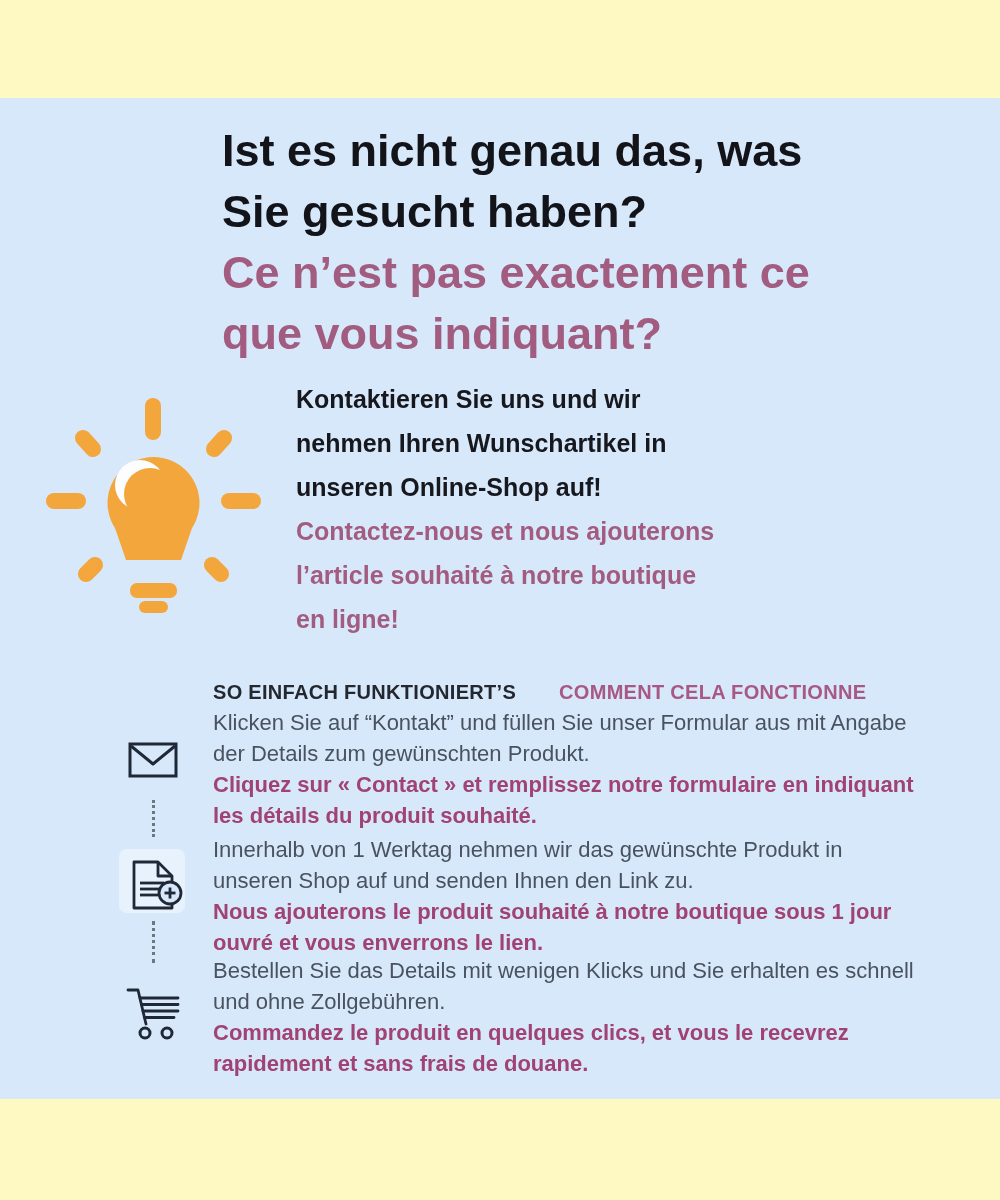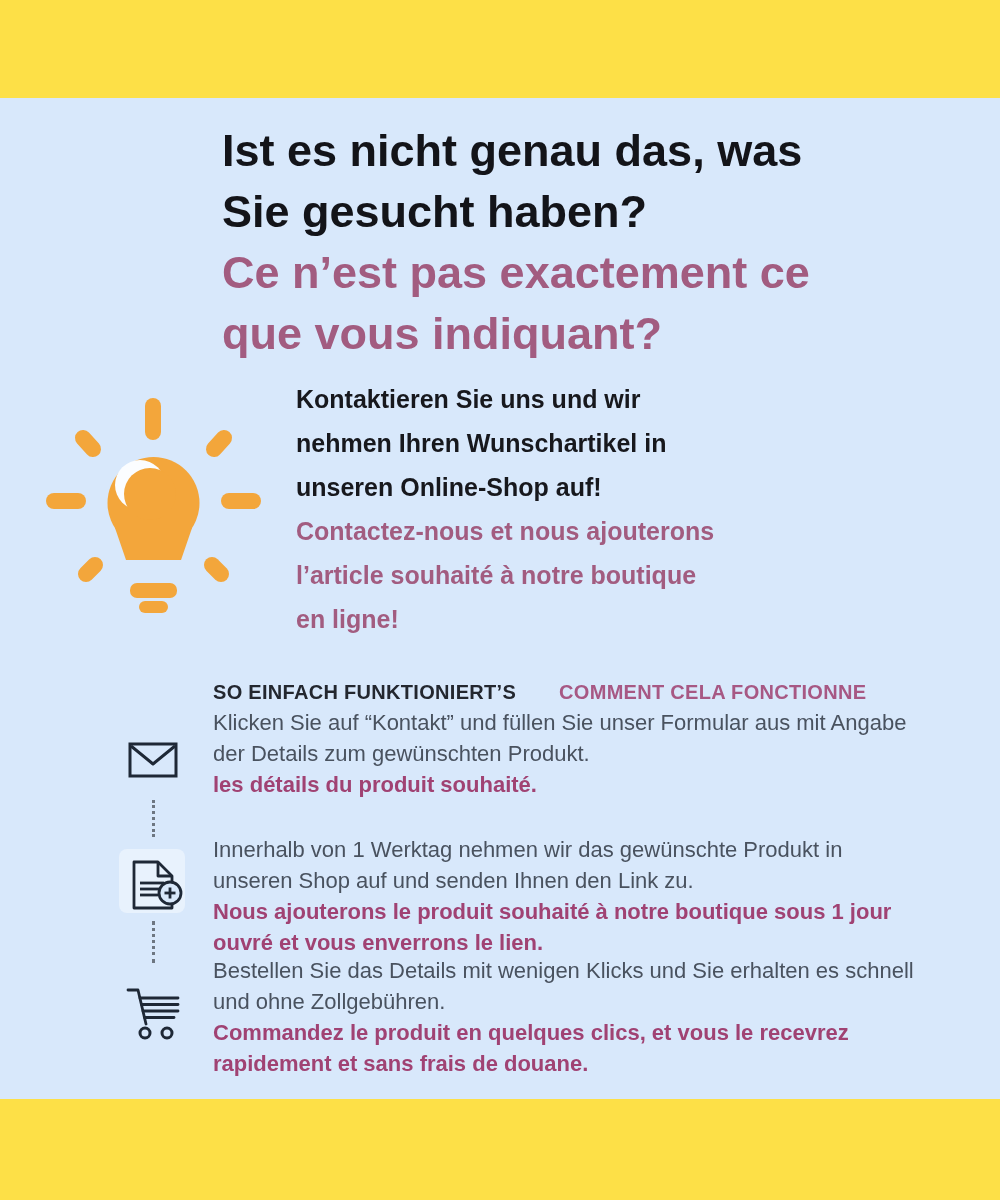--- a/index.html
+++ b/index.html
@@ -1,17 +1,17 @@
 <!DOCTYPE html>
 <html><head>
 <meta charset="utf-8">
 <style>
   html,body{margin:0;padding:0;}
   body{width:1000px;height:1200px;background:#ffffff;font-family:"Liberation Sans","DejaVu Sans",sans-serif;}
-  .canvas{position:relative;width:1000px;height:1200px;background:#fde047;overflow:hidden;}
+  .canvas{position:relative;width:1000px;height:1200px;background:#fef9c3;overflow:hidden;}
   .panel{position:absolute;left:0;top:98px;width:1000px;height:1001px;background:#d8e8fb;}
 
   
   .hero{position:absolute;left:222px;top:120px;width:740px;font-size:45px;font-weight:700;line-height:61px;letter-spacing:0px;white-space:nowrap;}
   .hero .de{color:#131419;}
   .hero .fr{color:#a25c80;}
 
   
   .bulb{position:absolute;left:42px;top:388px;}
 
@@ -119,20 +119,21 @@
       <line x1="22" y1="28" x2="57" y2="28"></line>
       <line x1="23.5" y1="34.5" x2="53" y2="34.5"></line>
     </g>
     <circle cx="24" cy="50" r="5" fill="none" stroke="#1e2836" stroke-width="3"></circle>
     <circle cx="46" cy="50" r="5" fill="none" stroke="#1e2836" stroke-width="3"></circle>
   </svg>
 
   <div class="step step-1">
     <div class="de">Klicken Sie auf “Kontakt” und füllen Sie unser Formular aus mit Angabe</div>
     <div class="de">der Details zum gewünschten Produkt.</div>
+    <div class="fr">Cliquez sur « Contact » et remplissez notre formulaire en indiquant</div>
     <div class="fr">les détails du produit souhaité.</div>
   </div>
 
   <div class="step step-2">
     <div class="de">Innerhalb von 1 Werktag nehmen wir das gewünschte Produkt in</div>
     <div class="de">unseren Shop auf und senden Ihnen den Link zu.</div>
     <div class="fr">Nous ajouterons le produit souhaité à notre boutique sous 1 jour</div>
     <div class="fr">ouvré et vous enverrons le lien.</div>
   </div>
 

